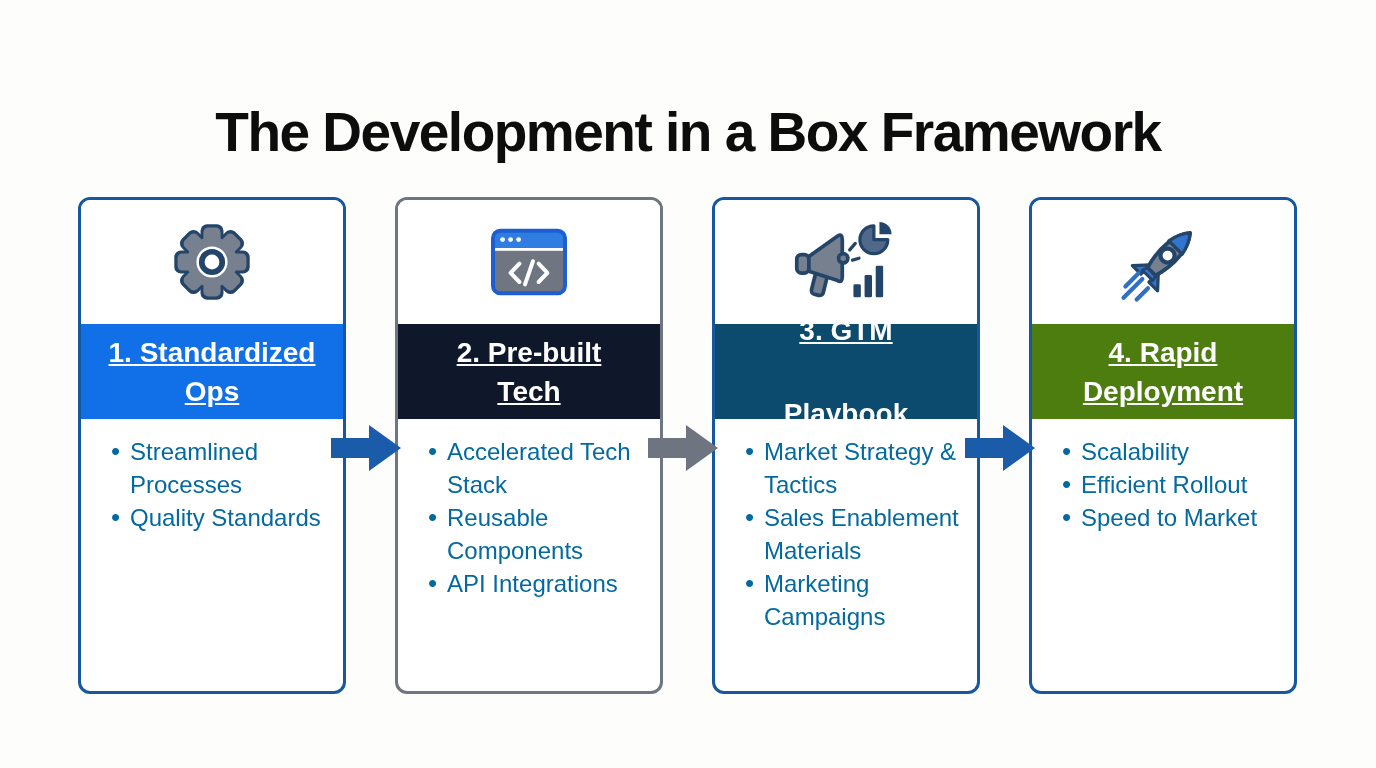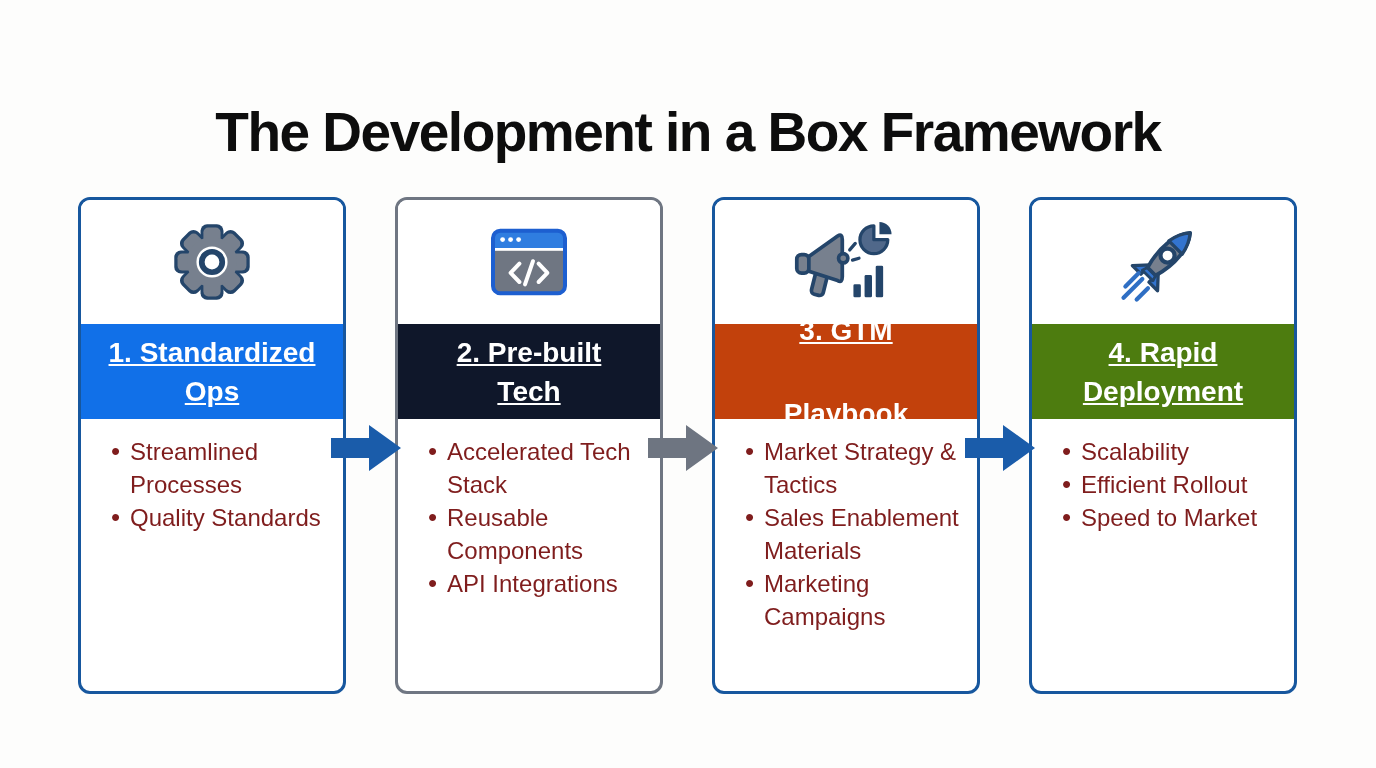--- a/index.html
+++ b/index.html
@@ -24,21 +24,21 @@
     height:124px;flex:0 0 124px;display:flex;align-items:center;justify-content:center;
     background:#ffffff;
   }
   .card-header{
     height:95px;flex:0 0 95px;display:flex;flex-direction:column;
     align-items:center;justify-content:center;background:#1170e8;
     color:#ffffff;font-size:28px;font-weight:700;line-height:39px;text-align:left;text-decoration:underline;
   }
   .bullets{
     margin:0;padding:16px 8px 0 30px;list-style:none;
-    font-size:24px;line-height:33px;color:#7f1d1d;
+    font-size:24px;line-height:33px;color:#0369a1;
   }
   .bullets li{position:relative;padding-left:19px;}
   .bullets li::before{
     content:"\2022";position:absolute;left:0;top:0;font-size:26px;
   }
   .arrow{position:absolute;top:425px;width:70px;height:46px;z-index:2;}
   .arrow-1{left:331px;}
   .arrow-2{left:648px;}
   .arrow-3{left:965px;}
 </style>
@@ -123,21 +123,21 @@
           </g>
           <path d="M86,22 L86,7 A15,15 0 1 0 101,22 Z" fill="#50688a" stroke="#24456a" stroke-width="3.5" stroke-linejoin="round"></path>
           <path d="M92,16 L92,3 A13,13 0 0 1 105,16 Z" fill="#24456a"></path>
           <g fill="#24456a">
             <rect x="64" y="70" width="8" height="14" rx="1.5"></rect>
             <rect x="76" y="60" width="8" height="24" rx="1.5"></rect>
             <rect x="88" y="50" width="8" height="34" rx="1.5"></rect>
           </g>
         </svg>
       </div>
-      <div class="card-header" style="background-color: #c2410c; gap: 44px;">
+      <div class="card-header" style="background-color: #0c4a6e; gap: 44px;">
         <span>3. GTM</span>
         <span>Playbook</span>
       </div>
       <ul class="bullets">
           <li>Market Strategy &amp; Tactics</li>
           <li>Sales Enablement Materials</li>
           <li>Marketing Campaigns</li>
         </ul>
     </section>
 

